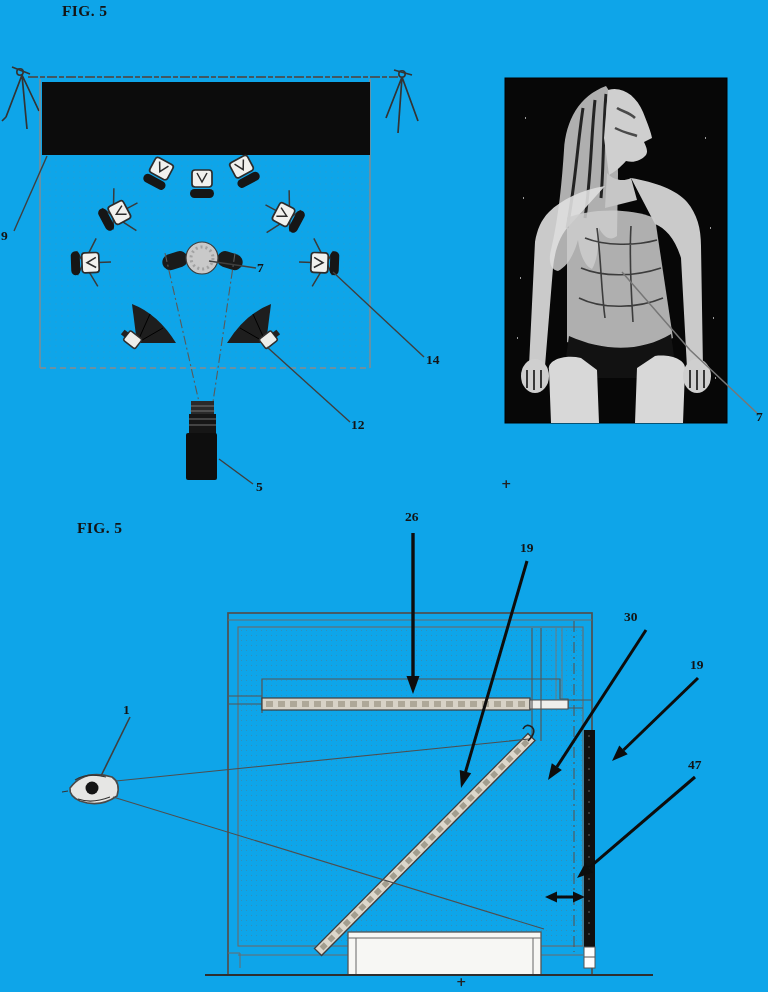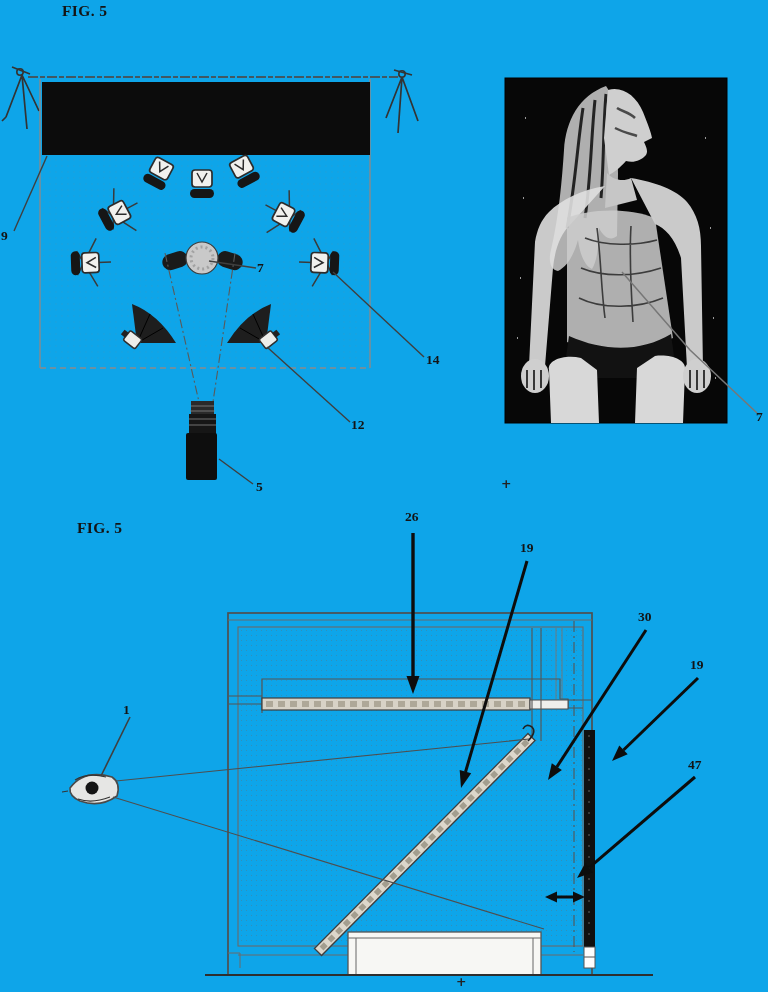--- a/index.html
+++ b/index.html
@@ -217,20 +217,20 @@
   <span class="lbl" style="left:426px;top:353px">14</span>
   <span class="lbl" style="left:351px;top:418px">12</span>
   <span class="lbl" style="left:256px;top:480px">5</span>
 
   <span class="lbl" style="left:756px;top:410px">7</span>
 
   <span class="lbl fig-title" style="left:77px;top:520px">FIG. 5</span>
   <span class="lbl" style="left:123px;top:703px">1</span>
   <span class="lbl" style="left:405px;top:510px">26</span>
   <span class="lbl" style="left:520px;top:541px">19</span>
-  <span class="lbl" style="left:638px;top:610px">30</span>
+  <span class="lbl" style="left:624px;top:610px">30</span>
   <span class="lbl" style="left:690px;top:658px">19</span>
   <span class="lbl" style="left:688px;top:758px">47</span>
 
   <span class="lbl plus" style="left:501px;top:478px">+</span>
   <span class="lbl plus" style="left:456px;top:976px">+</span>
 
 </div>
 
 </body></html>

